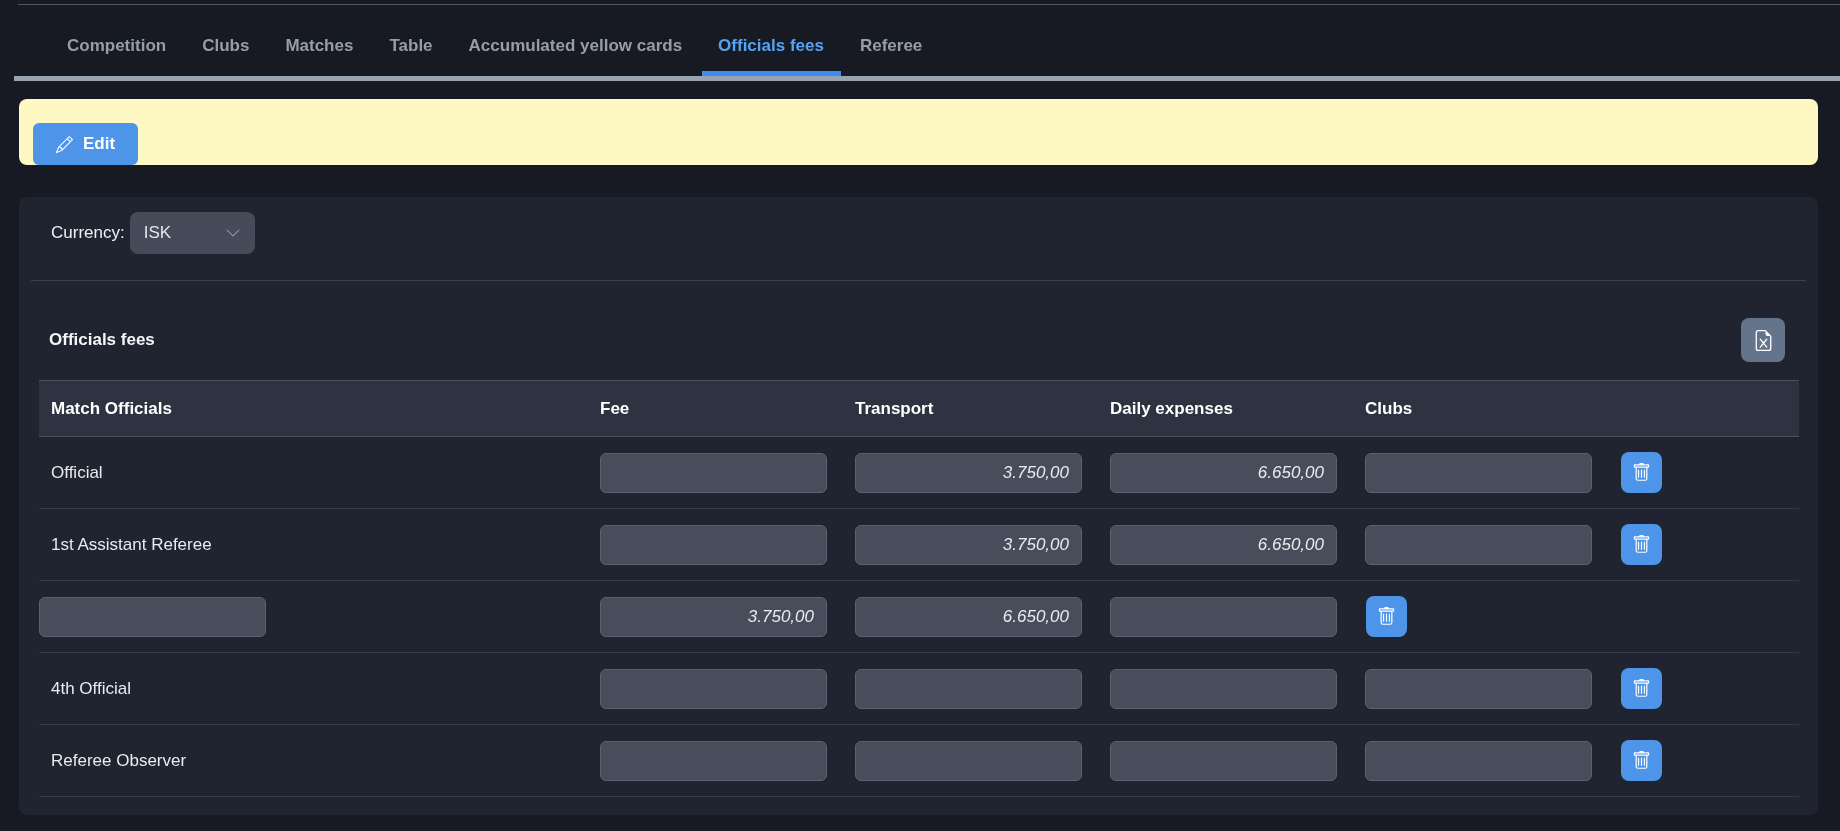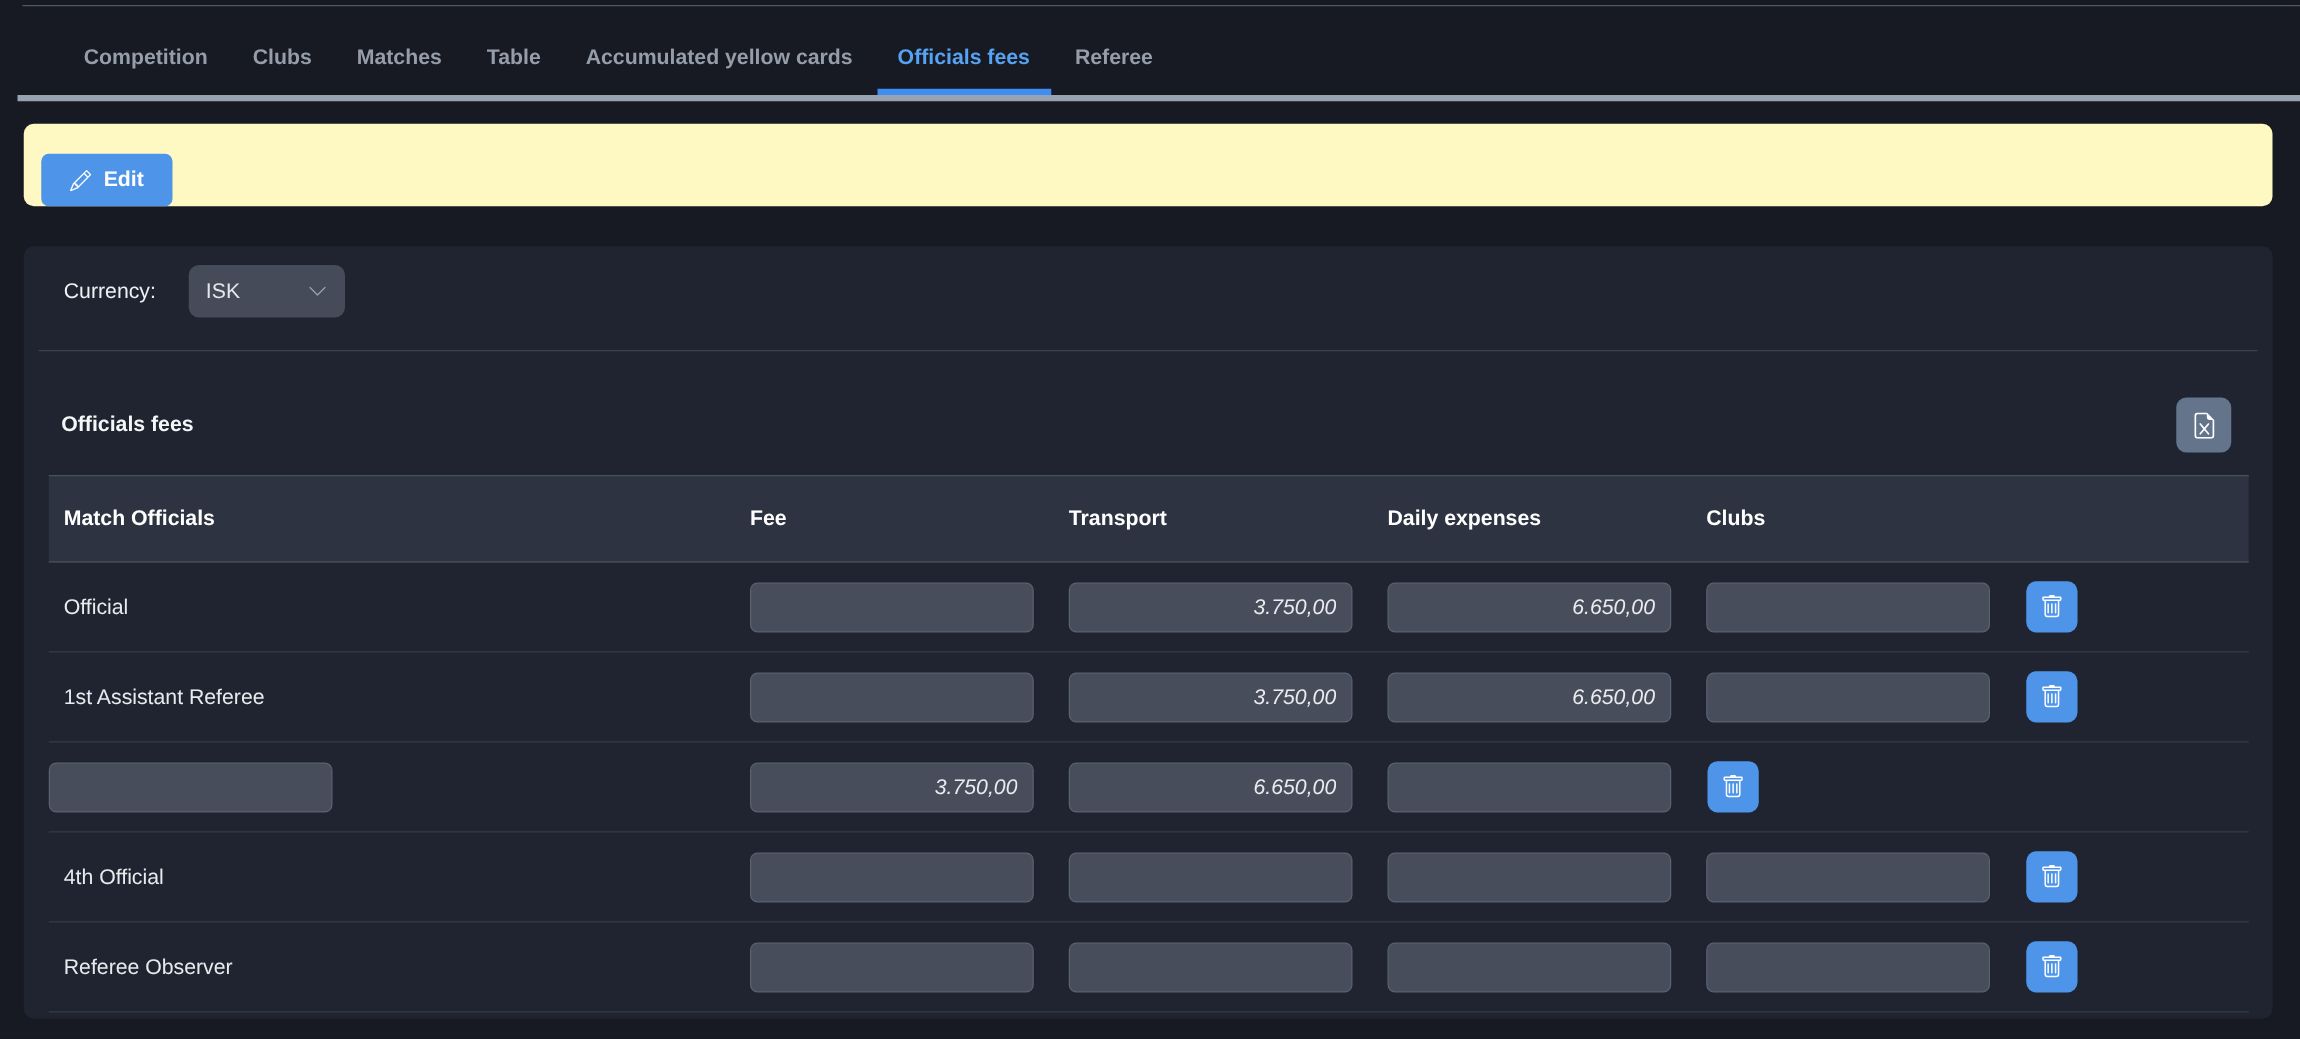--- a/index.html
+++ b/index.html
@@ -22,37 +22,37 @@
   .btn-edit { display:flex; align-items:center; justify-content:center; gap:10px; width:105px; height:42px;
               background:#4e95ea; border:none; border-radius:6px; color:#fff; font-size:17px; font-weight:600;
               font-family:"Liberation Sans", sans-serif; cursor:pointer; }
 
   
   .panel { position:absolute; left:19px; top:197px; width:1799px; height:618px; background:#1f2430; border-radius:8px; }
 
   .currency-row { position:absolute; left:20px; top:15px; display:flex; align-items:center; gap:5px; }
   .currency-label { color:#eef0f3; font-size:17px;margin-left:12px; }
   .select { width:125px; height:42px; background:#454b58; border-radius:8px; display:flex; align-items:center;
-            justify-content:space-between; padding:0 14px 0 14px; cursor:pointer;margin-left:21px; }
+            justify-content:space-between; padding:0 14px 0 14px; cursor:pointer; }
   .select .val { color:#e3e6ea; font-size:17px; }
   .select svg { width:16px; height:16px; fill:#99a1ad; }
 
   .divider-1 { position:absolute; left:12px; right:12px; top:83px; height:1px; background:#3a4150; }
 
   .section-head { position:absolute; left:30px; right:33px; top:121px; height:44px; display:flex;
                   align-items:center; justify-content:space-between; }
   .section-title { color:#f4f6f8; font-size:17px; font-weight:700; }
   .btn-export { width:44px; height:44px; background:#64748b; border:none; border-radius:8px; display:flex;
                 align-items:center; justify-content:center; cursor:pointer; }
   .btn-export svg { width:21px; height:21px; fill:#fff; }
 
   
   .table { position:absolute; left:20px; top:183px; width:1760px; }
   .tgrid { display:grid; grid-template-columns:561px 255px 255px 255px 255px 179px; align-items:center; }
-  .thead { height:70px; background:#2d3340; border-top:1px solid #4a5160; border-bottom:1px solid #4a5160; }
+  .thead { height:57px; background:#2d3340; border-top:1px solid #4a5160; border-bottom:1px solid #4a5160; }
   .thead .hcell { color:#ffffff; font-size:17px; font-weight:700; }
   .hcell.first { padding-left:12px; }
   .trow { height:72px; border-bottom:1px solid #343b49; }
   .official { color:#e8eaed; font-size:17px; padding-left:12px; }
   .fee-input { width:227px; height:40px; background:#474d5a; border:1px solid #5a6170; border-radius:6px;
                color:#e9ebee; font-size:17px; text-align:right; padding:0 12px;
                font-family:"Liberation Sans", sans-serif; outline:none;font-style:italic; }
   .btn-del { width:41px; height:41px; margin-left:1px; background:#4e95ea; border:none; border-radius:8px;
              display:flex; align-items:center; justify-content:center; cursor:pointer; }
   .btn-del svg { width:19px; height:19px; fill:#fff; }

